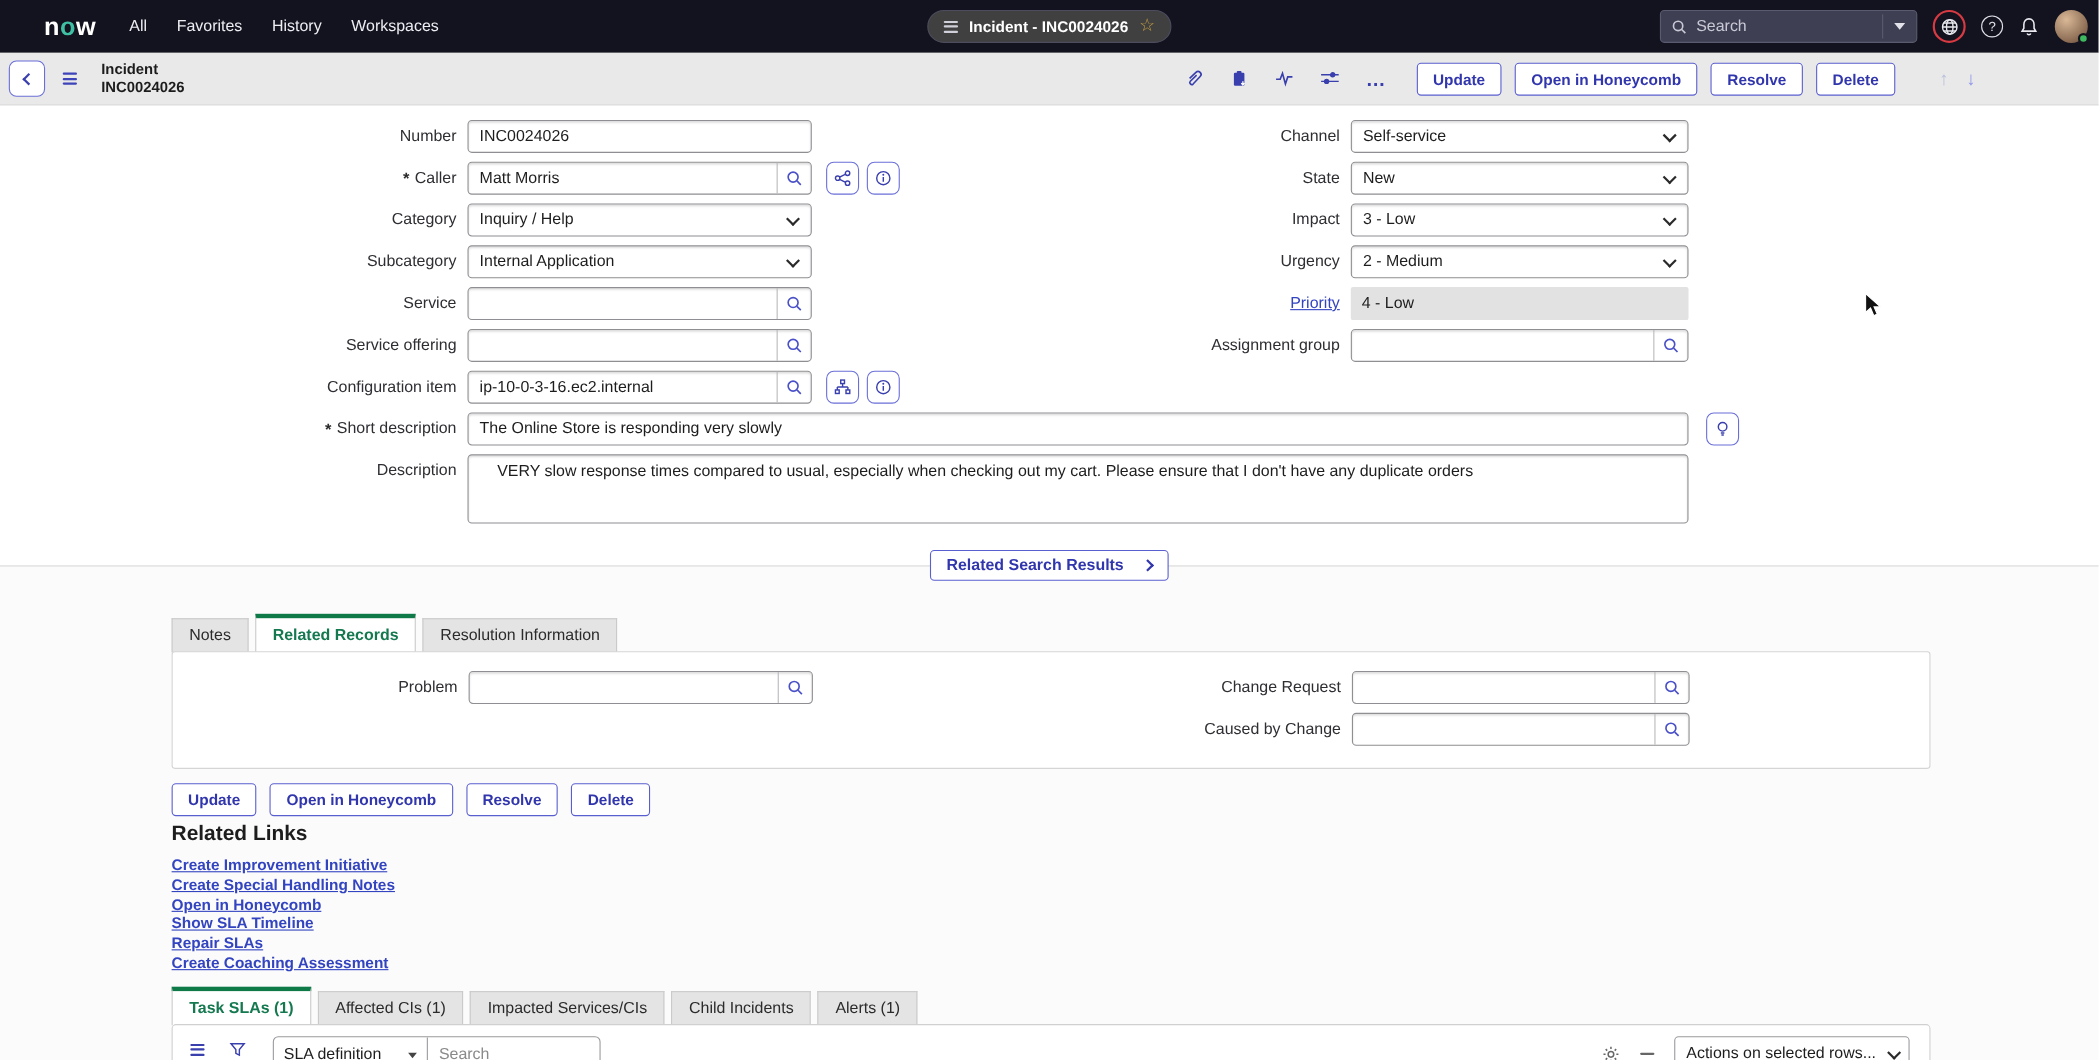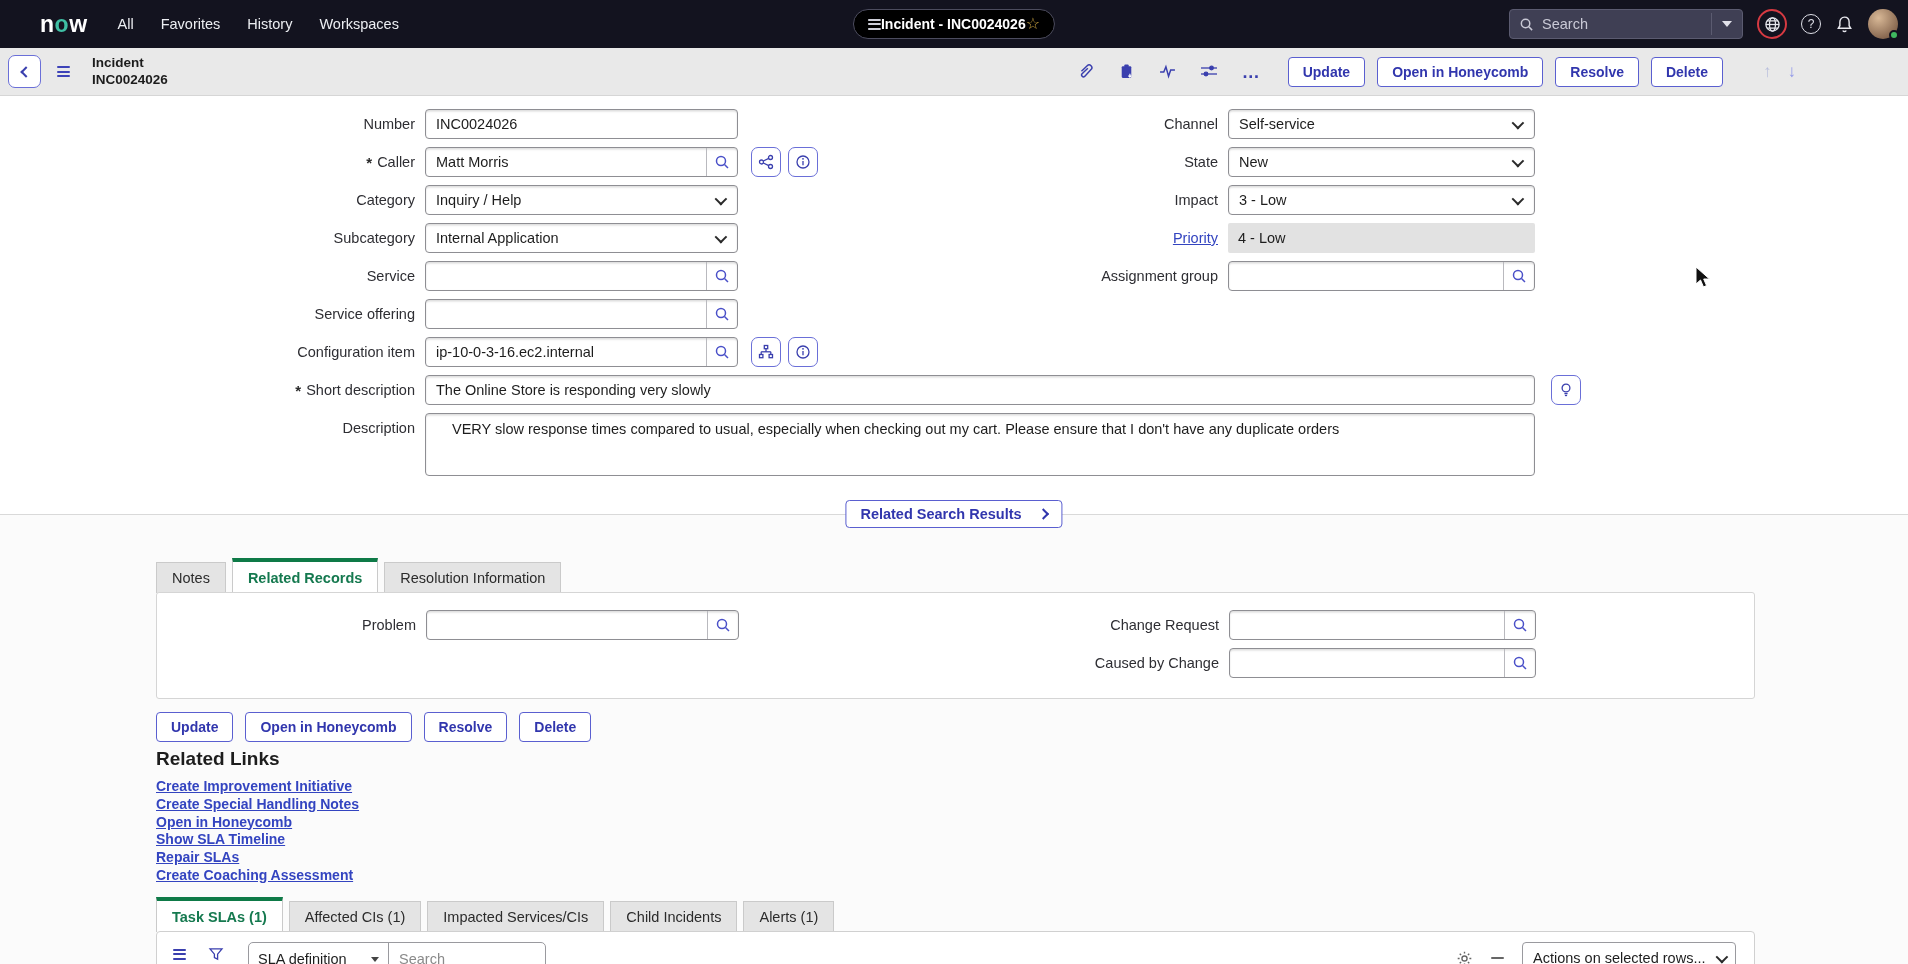--- a/index.html
+++ b/index.html
@@ -6,22 +6,22 @@
   html,body { width:1908px; height:964px; }
   body { font-family:"Liberation Sans", sans-serif; background:#fff; overflow:hidden; }
   #app { position:relative; width:1908px; height:964px; overflow:hidden; background:#fff; }
 
   
   .topnav { position:absolute; top:0; left:0; width:100%; height:48px; background:#13131f; display:flex; align-items:center; }
   .logo { margin-left:40px; font-size:23px; font-weight:bold; letter-spacing:.5px; color:#fff; cursor:pointer; }
   .logo .o { color:#3fbfa4; }
   .nav-links { display:flex; gap:27px; margin-left:30px; }
   .nav-link { color:#eceef2; font-size:14.5px; cursor:pointer; }
-  .ctx-pill { position:absolute; left:50%; top:9px; transform:translateX(-50%); height:30px; display:flex; align-items:center; gap:0;
-              padding:0 14px; border:1px solid #4c4c5e; border-radius:15px; background:#000000; color:#fff; }
+  .ctx-pill { position:absolute; left:50%; top:9px; transform:translateX(-50%); height:30px; display:flex; align-items:center; gap:10px;
+              padding:0 14px; border:1px solid #4c4c5e; border-radius:15px; background:#404040; color:#fff; }
   .ctx-pill .pill-label { font-size:14px; font-weight:bold; white-space:nowrap; }
   .bars { display:inline-flex; flex-direction:column; gap:2.5px; }
   .bars i { display:block; width:13px; height:2px; background:currentColor; border-radius:1px; }
   .star { color:#c9a23f; font-size:16px; line-height:1; cursor:pointer; }
   .nav-right { position:absolute; right:10px; top:0; height:48px; display:flex; align-items:center; gap:14px; }
   .nav-search { width:234px; height:30px; background:#3f3f54; border:1px solid #5b5b70; border-radius:4px; display:flex; align-items:center; color:#c9c9d6; cursor:text; }
   .nav-search .mag-n { margin:0 8px 0 9px; display:flex; }
   .nav-search .sp { font-size:14.5px; flex:1; }
   .nav-search .split { width:1px; height:22px; background:#5b5b70; }
   .nav-search .dd { width:30px; display:flex; justify-content:center; cursor:pointer; }
@@ -364,20 +364,28 @@
       <div class="frow">
         <span class="lbl">
             <span>Impact</span>
           </span>
         <div class="field w-field select">
             <span class="val">3 - Low</span>
           </div>
       </div>
       <div class="frow">
         <span class="lbl">
+            <span>Urgency</span>
+          </span>
+        <div class="field w-field select">
+            <span class="val">2 - Medium</span>
+          </div>
+      </div>
+      <div class="frow">
+        <span class="lbl">
             <a class="lbl-link">Priority</a>
           </span>
         <div class="readonly">
             <span>4 - Low</span>
           </div>
       </div>
       <div class="frow">
         <span class="lbl">
             <span>Assignment group</span>
           </span>

